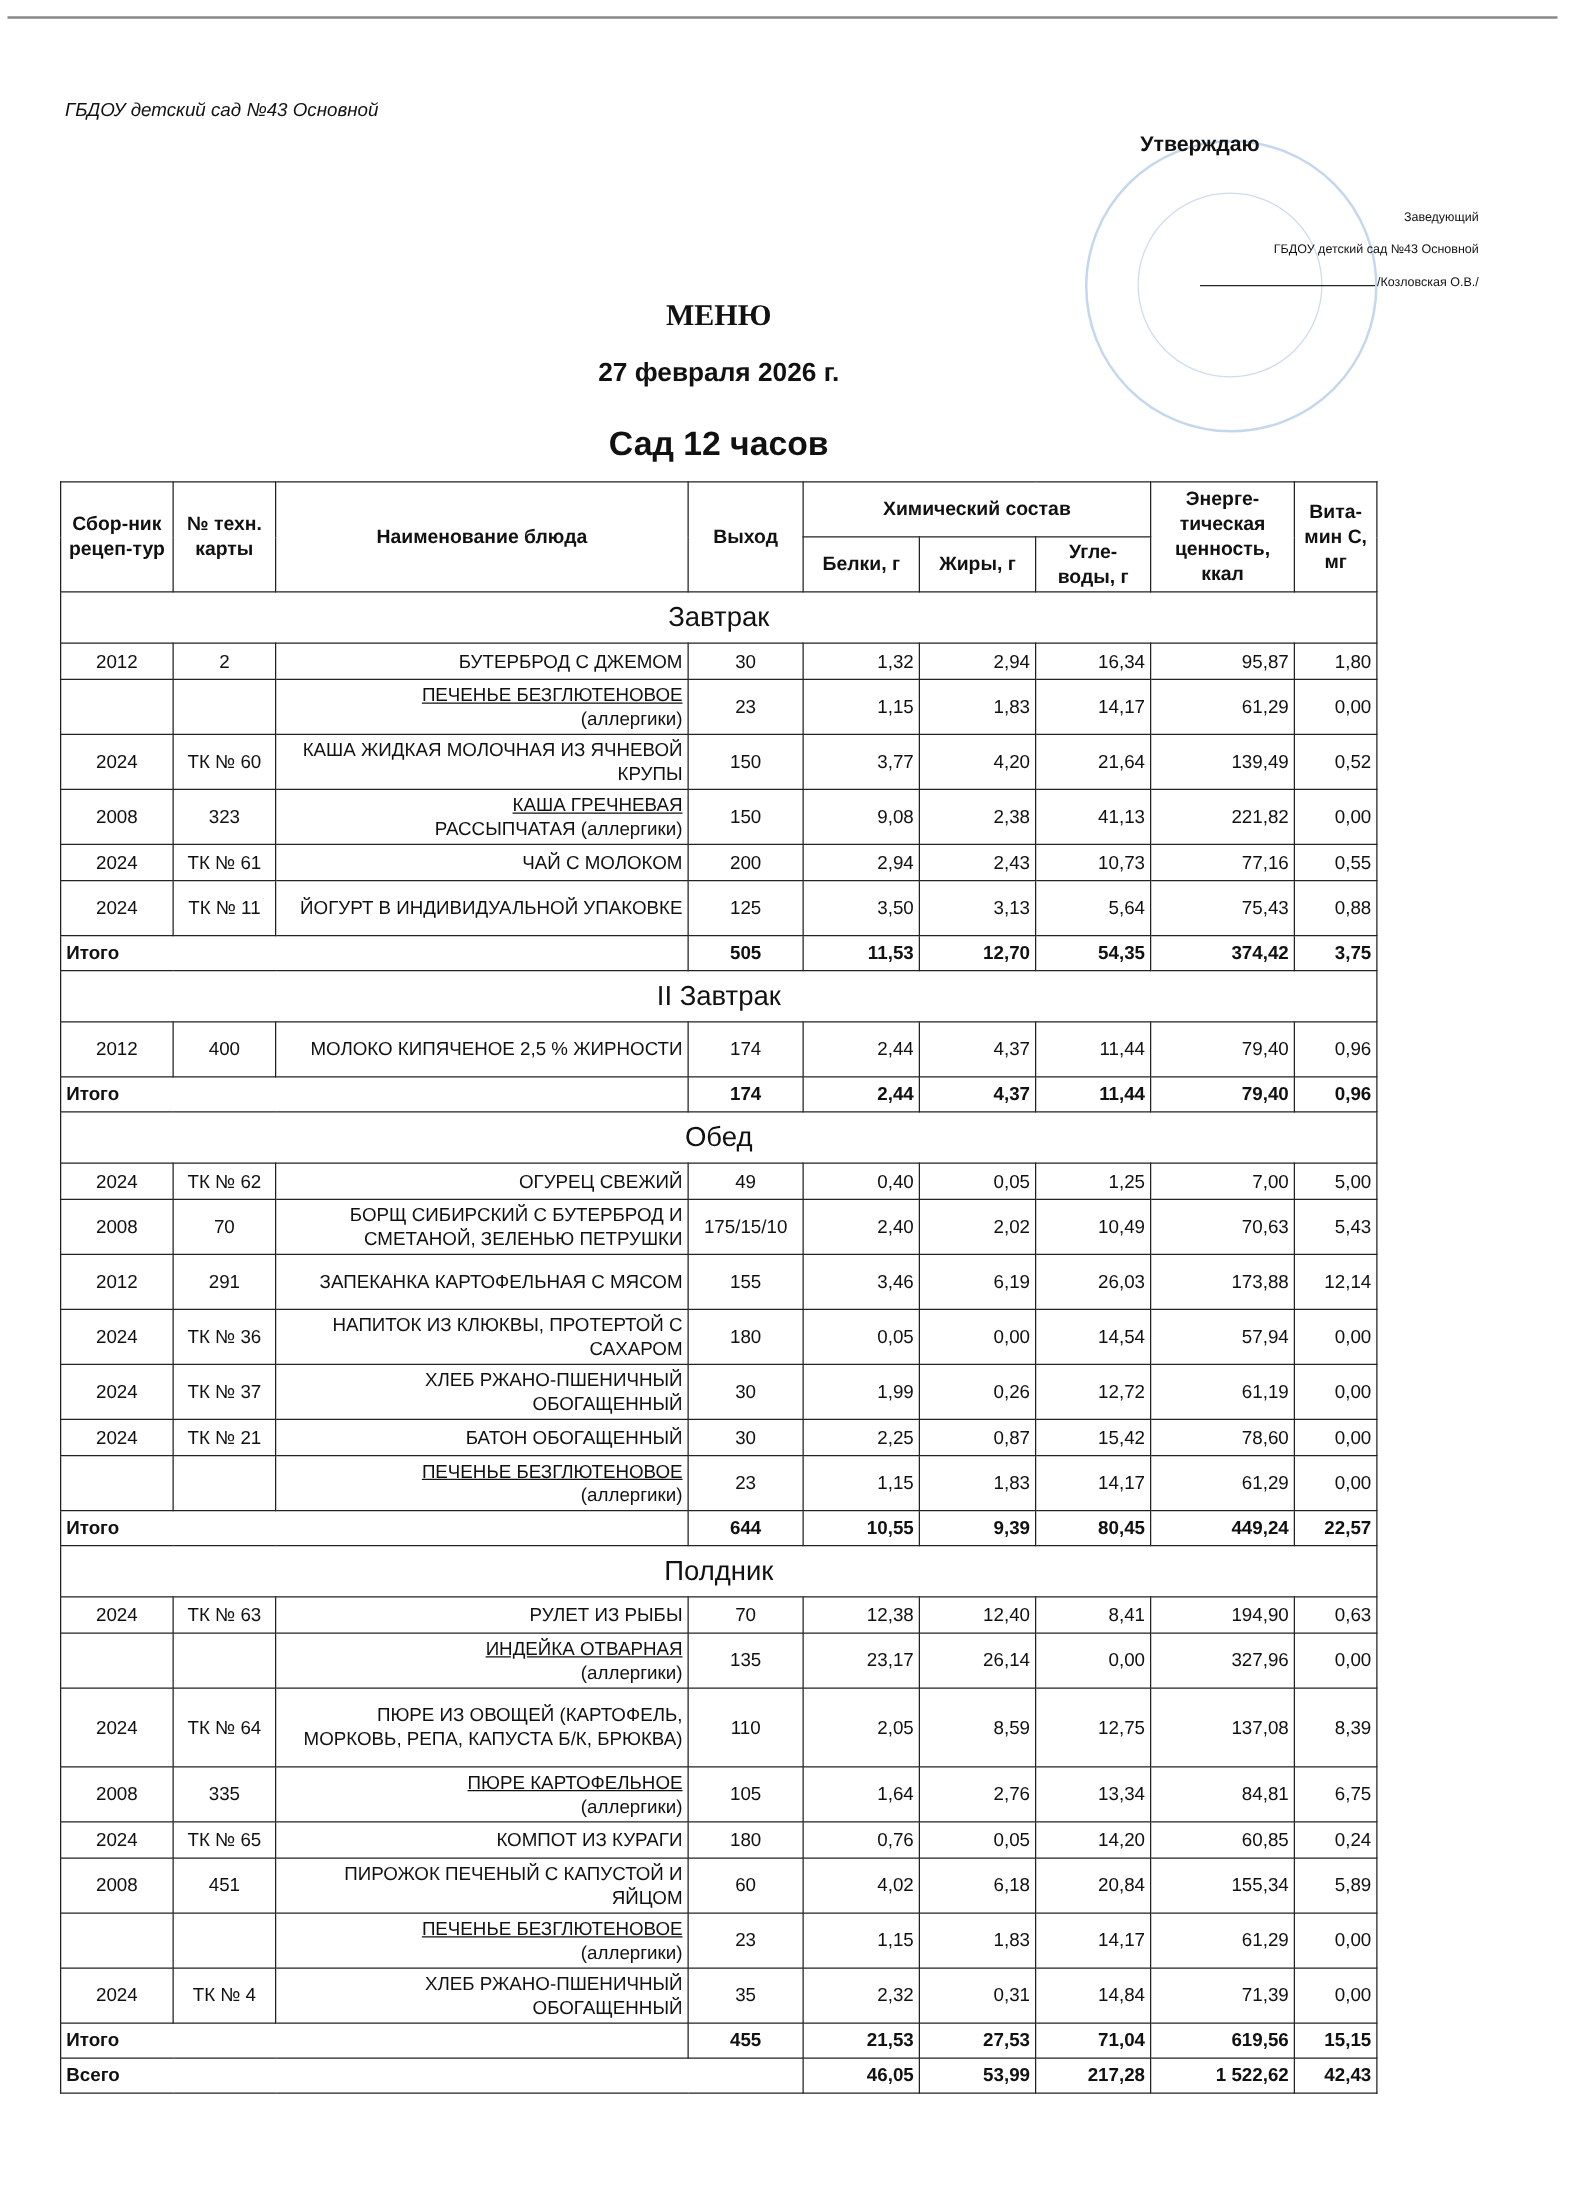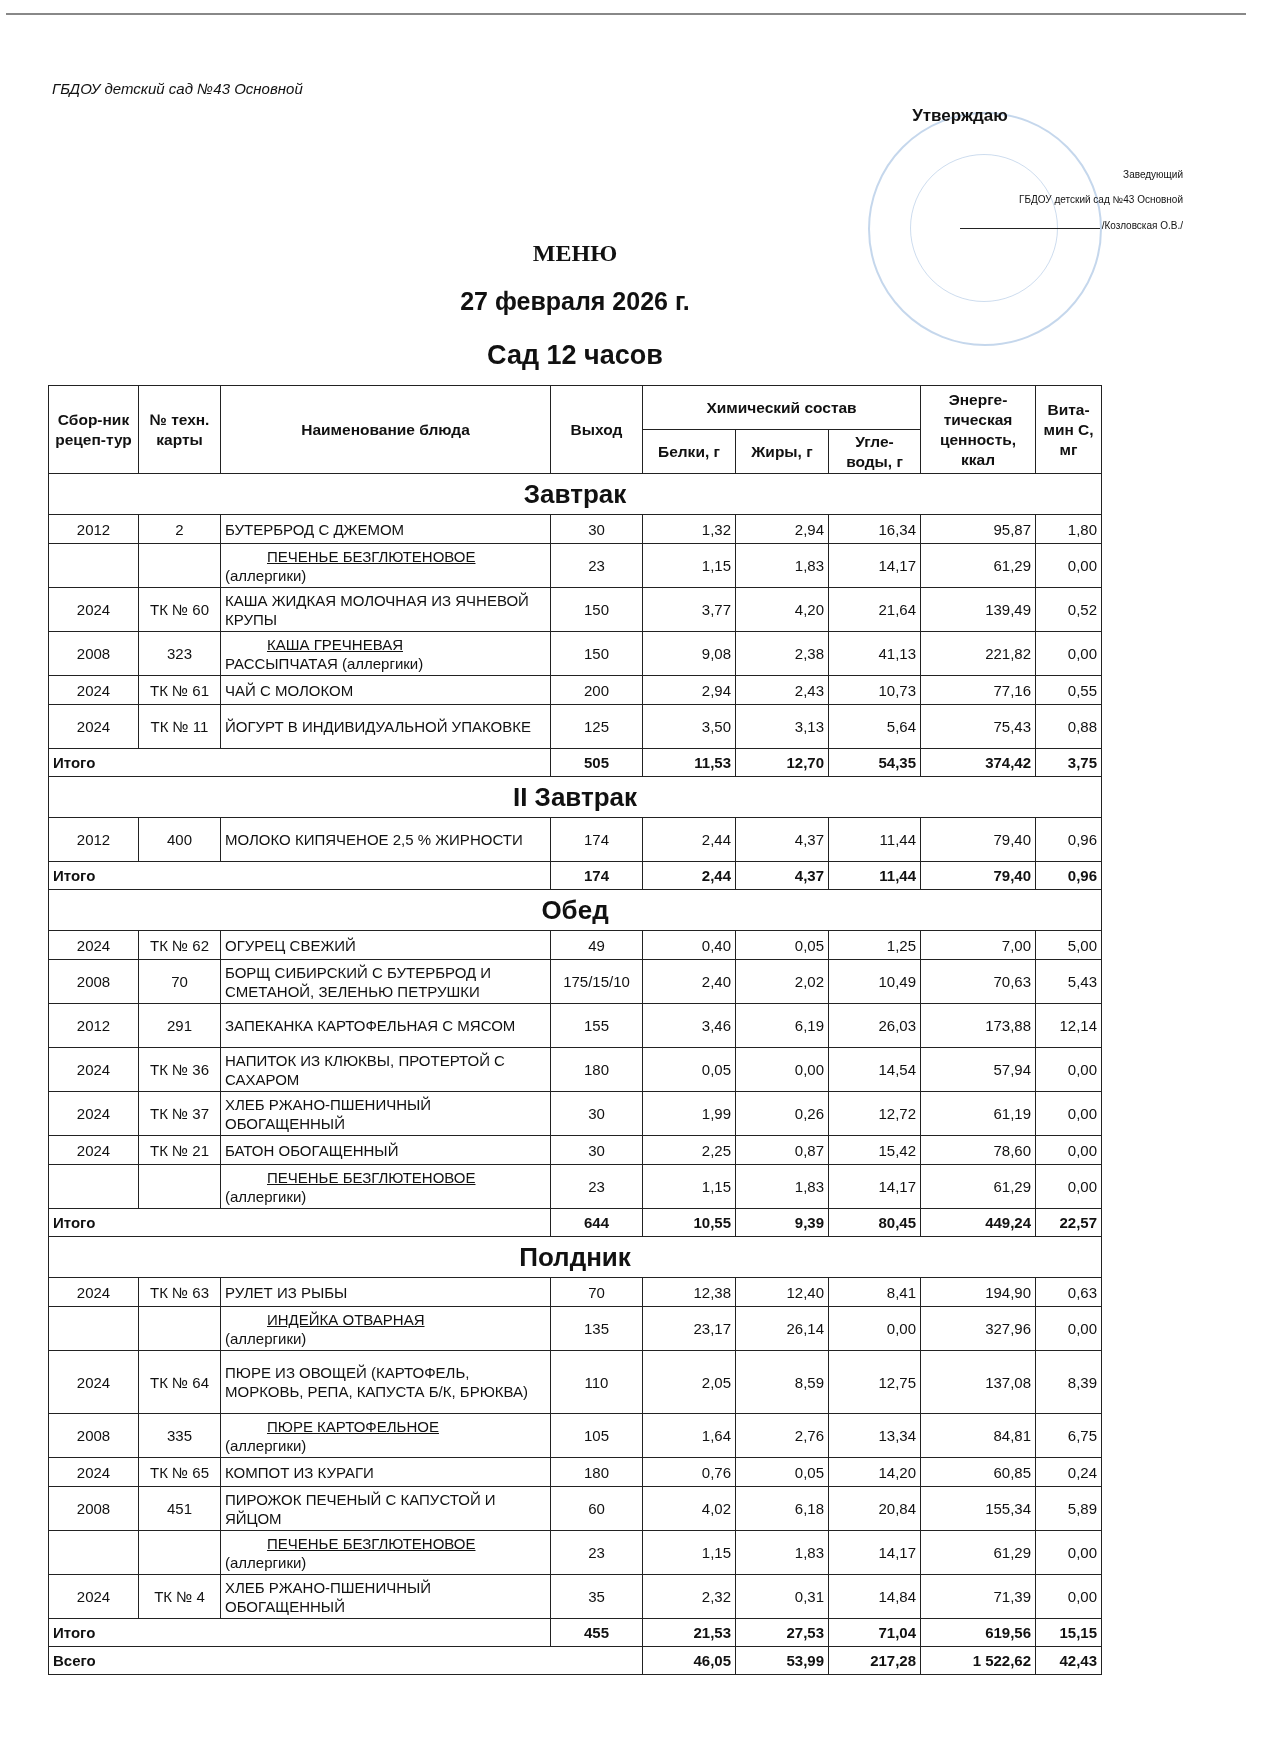--- a/index.html
+++ b/index.html
@@ -9,33 +9,33 @@
   .org { position: absolute; left: 52px; top: 80px; font-size: 15px; font-style: italic; }
   .approve { position: absolute; left: 960px; top: 106px; font-size: 17px; font-weight: bold; transform: translateX(-50%); white-space: nowrap; }
   .sig { position: absolute; right: 92px; top: 162px; text-align: right; font-size: 10px; line-height: 25px; }
   .sig .line { display: inline-block; width: 140px; border-bottom: 1px solid #222; height: 16px; vertical-align: baseline; margin-right: 2px; }
   .stamp { position: absolute; left: 868px; top: 112px; width: 230px; height: 230px; border-radius: 50%;
            border: 2px solid rgba(90,140,200,.35); }
   .stamp::after { content: ""; position: absolute; left: 40px; top: 40px; width: 146px; height: 146px; border-radius: 50%;
            border: 1.5px solid rgba(90,140,200,.3); }
   .title { position: absolute; left: 0; width: 1150px; text-align: center; }
   .t-menu { top: 240px; font-family: "Liberation Serif", serif; font-weight: bold; font-size: 24px; }
-  .t-date { top: 287px; font-weight: bold; font-size: 25px; }
+  .t-date { top: 287px; font-weight: bold; font-size: 21px; }
   .t-group { top: 340px; font-weight: bold; font-size: 27px; }
   table { position: absolute; left: 48px; top: 385px; border-collapse: collapse; table-layout: fixed; width: 1053px; }
   td, th { border: 1.5px solid #222; padding: 0 4px; font-size: 15px; vertical-align: middle; }
   th { font-weight: bold; font-size: 15.5px; text-align: center; line-height: 20px; }
   td.c { text-align: center; }
   td.r { text-align: right; }
-  td.name { text-align: left; line-height: 19px; }
+  td.name { text-align: right; line-height: 19px; }
   td.name .indent { display: block; padding-left: 42px; text-decoration: underline; }
   tr.row td { height: 28px; }
   tr.row2 td { height: 43px; }
   tr.row3 td { height: 62px; }
-  tr.section td { text-align: center; font-weight: bold; font-size: 26px; height: 40px; }
+  tr.section td { text-align: center; font-weight: normal; font-size: 22px; height: 40px; }
   tr.total td { font-weight: bold; height: 27px; }
 </style>
 </head>
 <body>
 
 <div class="topline"></div>
 
 <div class="org">ГБДОУ детский сад №43 Основной</div>
 
 <div class="stamp"></div>

